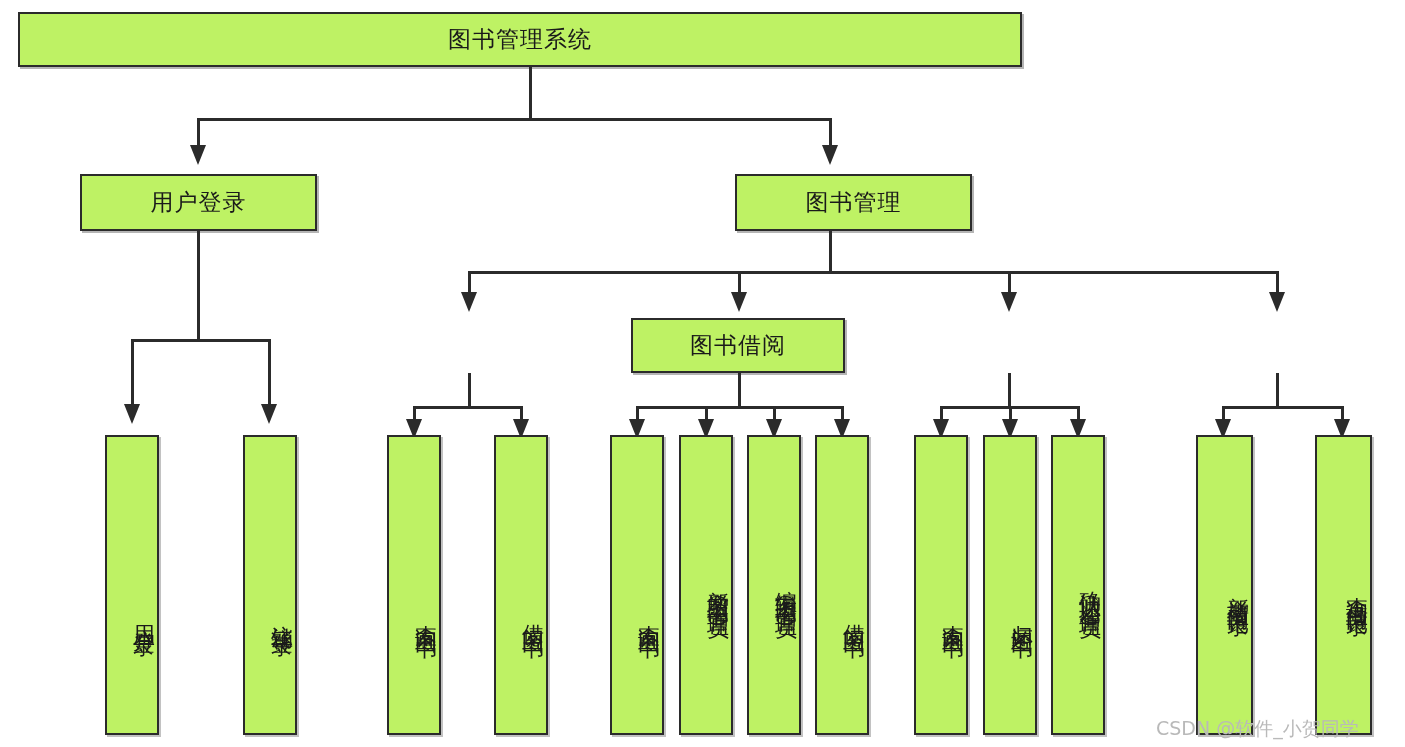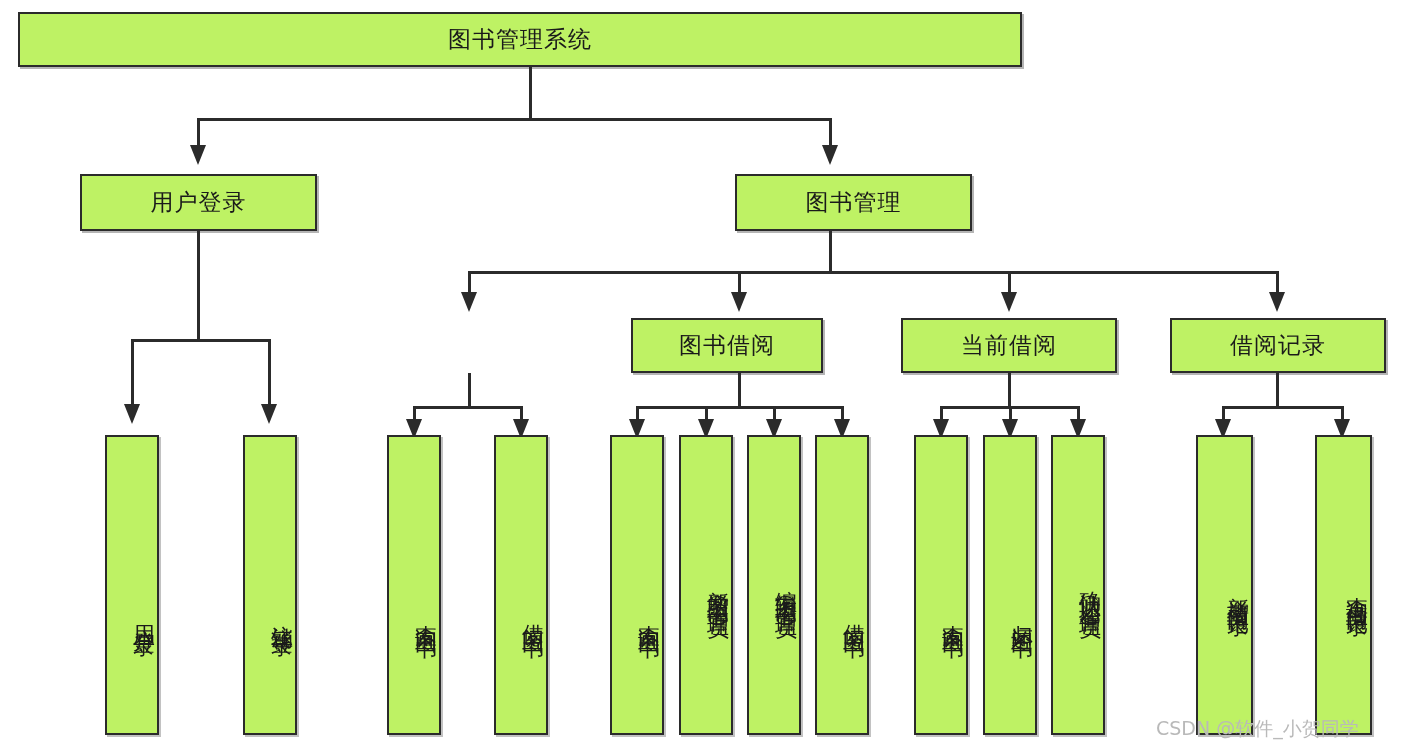--- a/index.html
+++ b/index.html
@@ -117,28 +117,22 @@
   <div class="hline" style="left:468px; top:271px; width:811px;"></div>
   <div class="vline" style="left:468px; top:271px; height:24px;"></div>
   <div class="arrow" style="left:461px; top:292px;"></div>
   <div class="vline" style="left:738px; top:271px; height:24px;"></div>
   <div class="arrow" style="left:731px; top:292px;"></div>
   <div class="vline" style="left:1008px; top:271px; height:24px;"></div>
   <div class="arrow" style="left:1001px; top:292px;"></div>
   <div class="vline" style="left:1276px; top:271px; height:24px;"></div>
   <div class="arrow" style="left:1269px; top:292px;"></div>
 
-  <div class="node horiz" style="left:631px; top:318px; width:192px; height:55px;">
+  <div class="node horiz" style="left:631px; top:318px; width:214px; height:55px;">
     <span>图书借阅</span>
-  </div>
-  <div class="node horiz" style="left:901px; top:318px; width:216px; height:55px;">
-    <span>当前借阅</span>
-  </div>
-  <div class="node horiz" style="left:1170px; top:318px; width:216px; height:55px;">
-    <span>借阅记录</span>
   </div>
 
   <div class="vline" style="left:468px; top:373px; height:36px;"></div>
   <div class="hline" style="left:413px; top:406px; width:110px;"></div>
   <div class="vline" style="left:413px; top:406px; height:16px;"></div>
   <div class="arrow" style="left:406px; top:419px;"></div>
   <div class="vline" style="left:520px; top:406px; height:16px;"></div>
   <div class="arrow" style="left:513px; top:419px;"></div>
 
   <div class="vline" style="left:738px; top:373px; height:36px;"></div>

